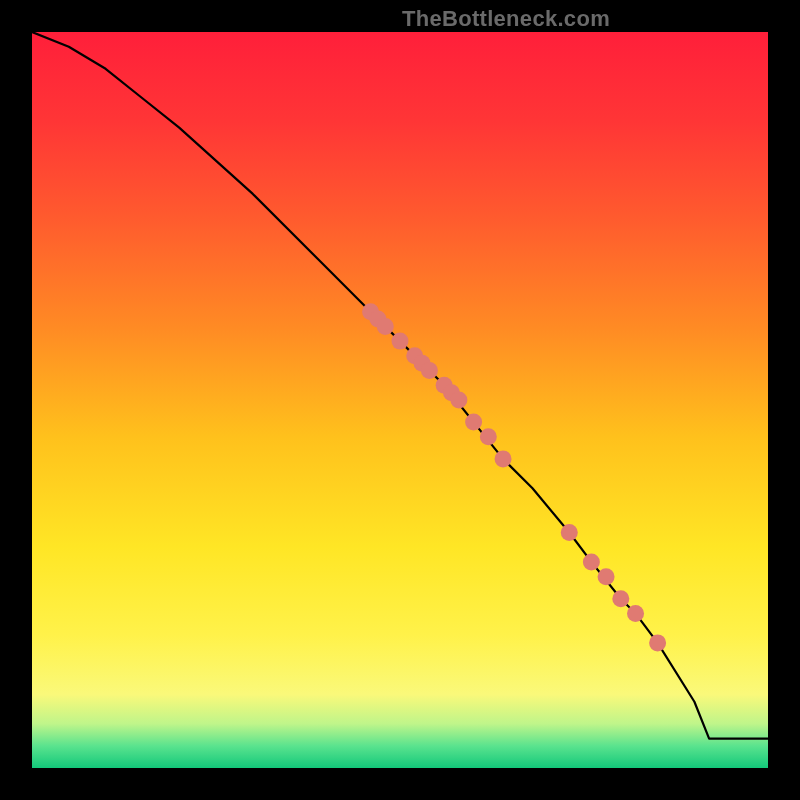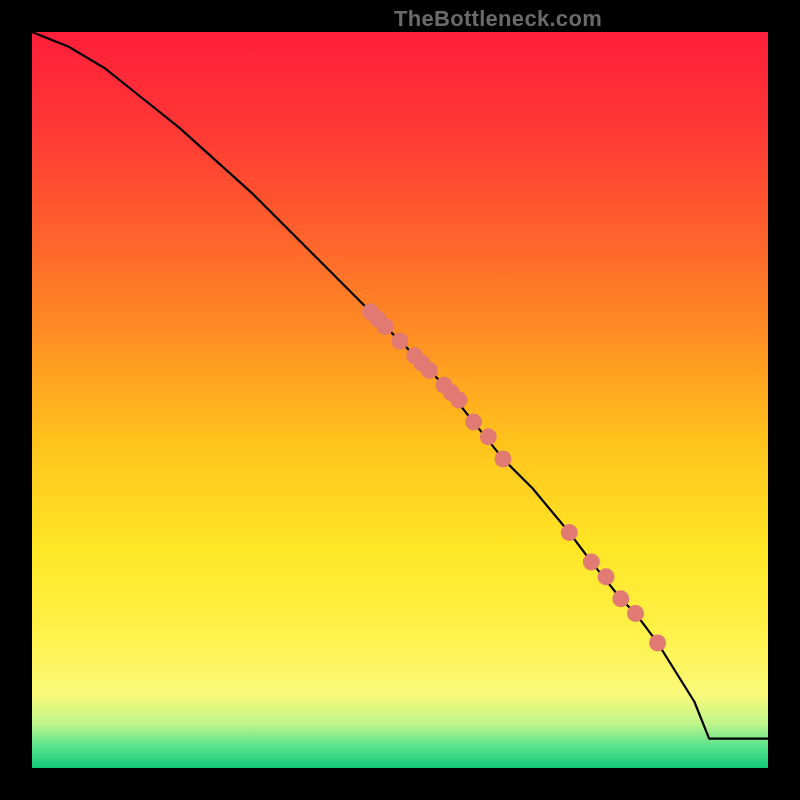--- a/index.html
+++ b/index.html
@@ -9,20 +9,21 @@
     height: 800px;
     background: #000;
     overflow: hidden;
     font-family: Arial, Helvetica, sans-serif;
   }
   .outer {
     width: 636px;
     height: 800px;
     background: #000;
     position: relative;
+    padding-left: 8px;
   }
   .plot-area {
     position: absolute;
     left: 32px;
     top: 32px;
     width: 736px;
     height: 736px;
   }
   .plot-area svg {
     position: absolute;

